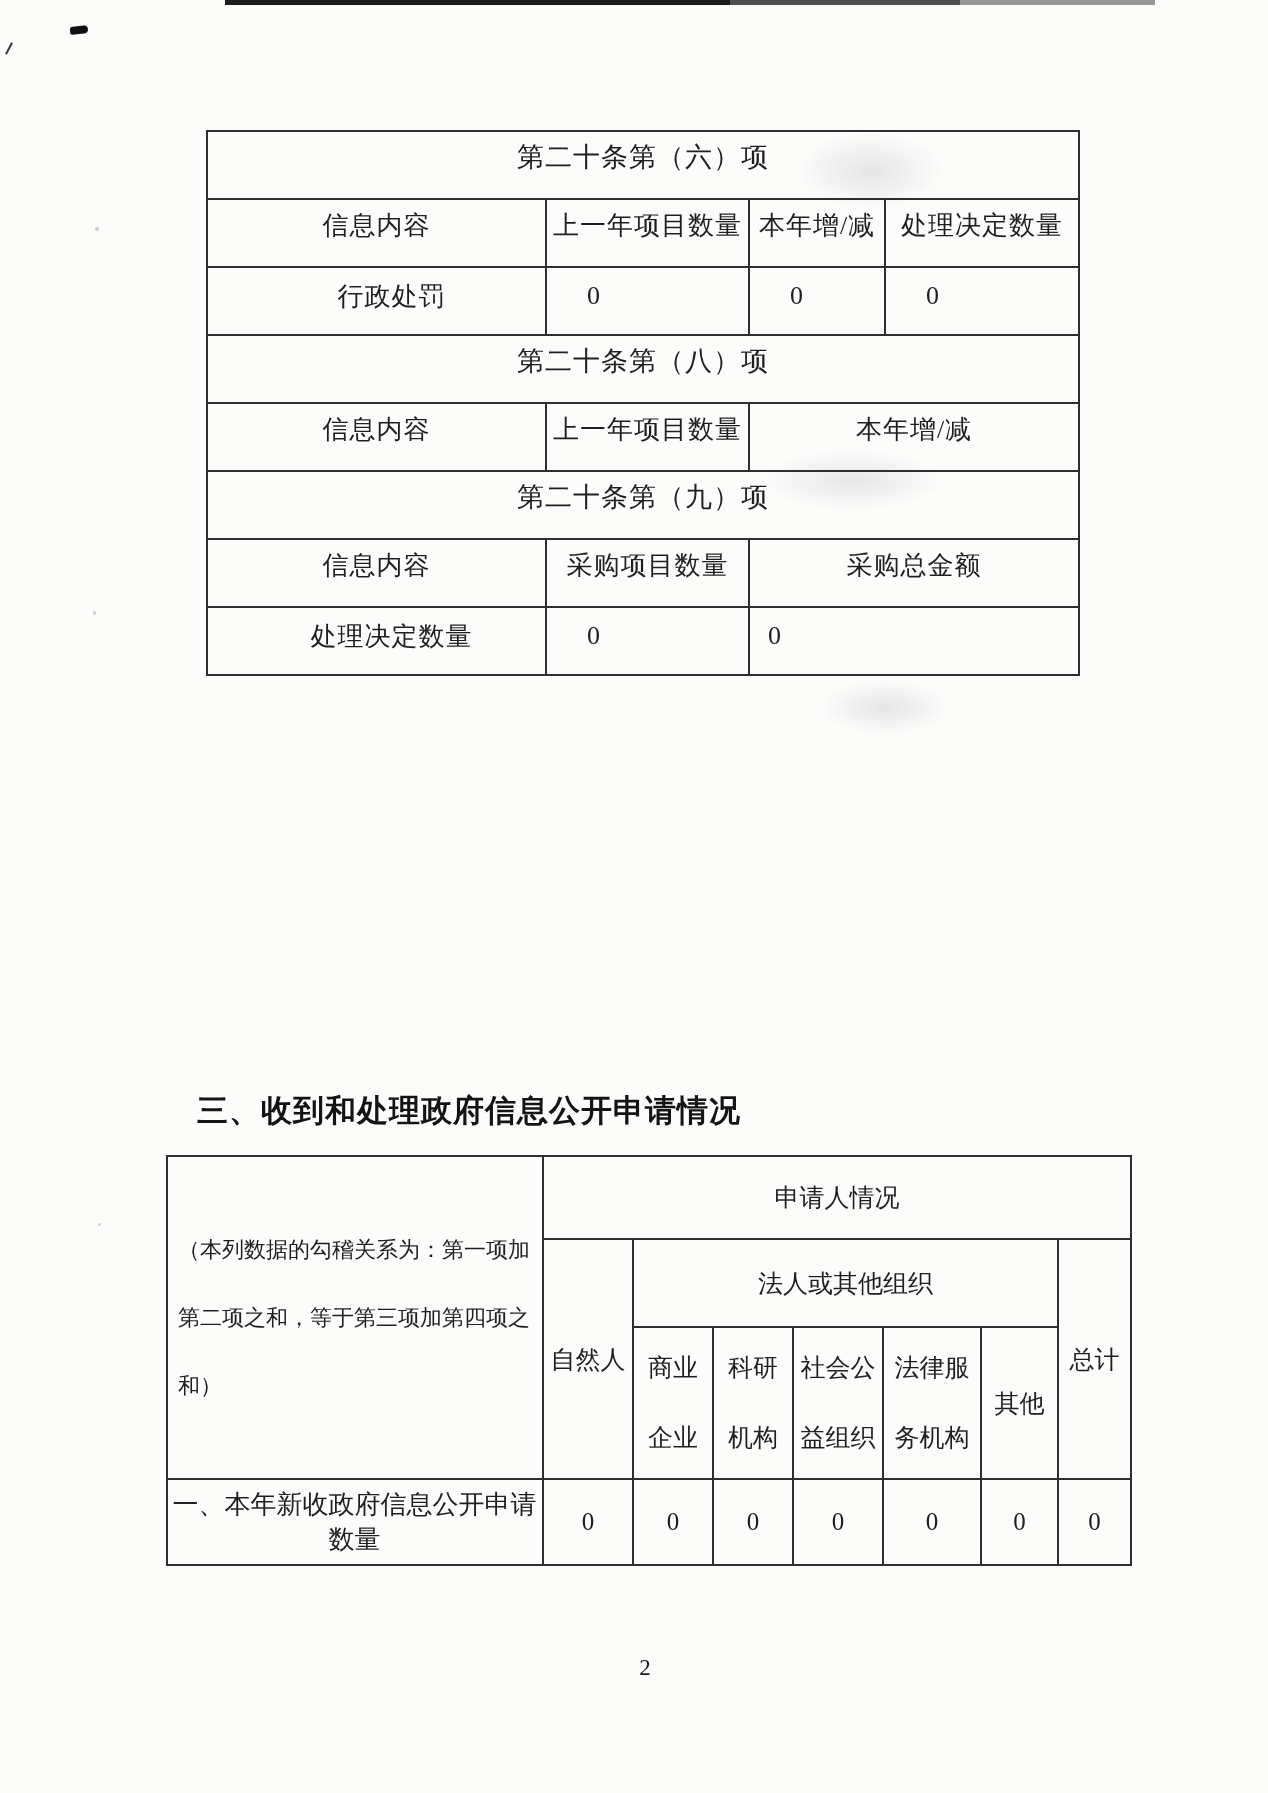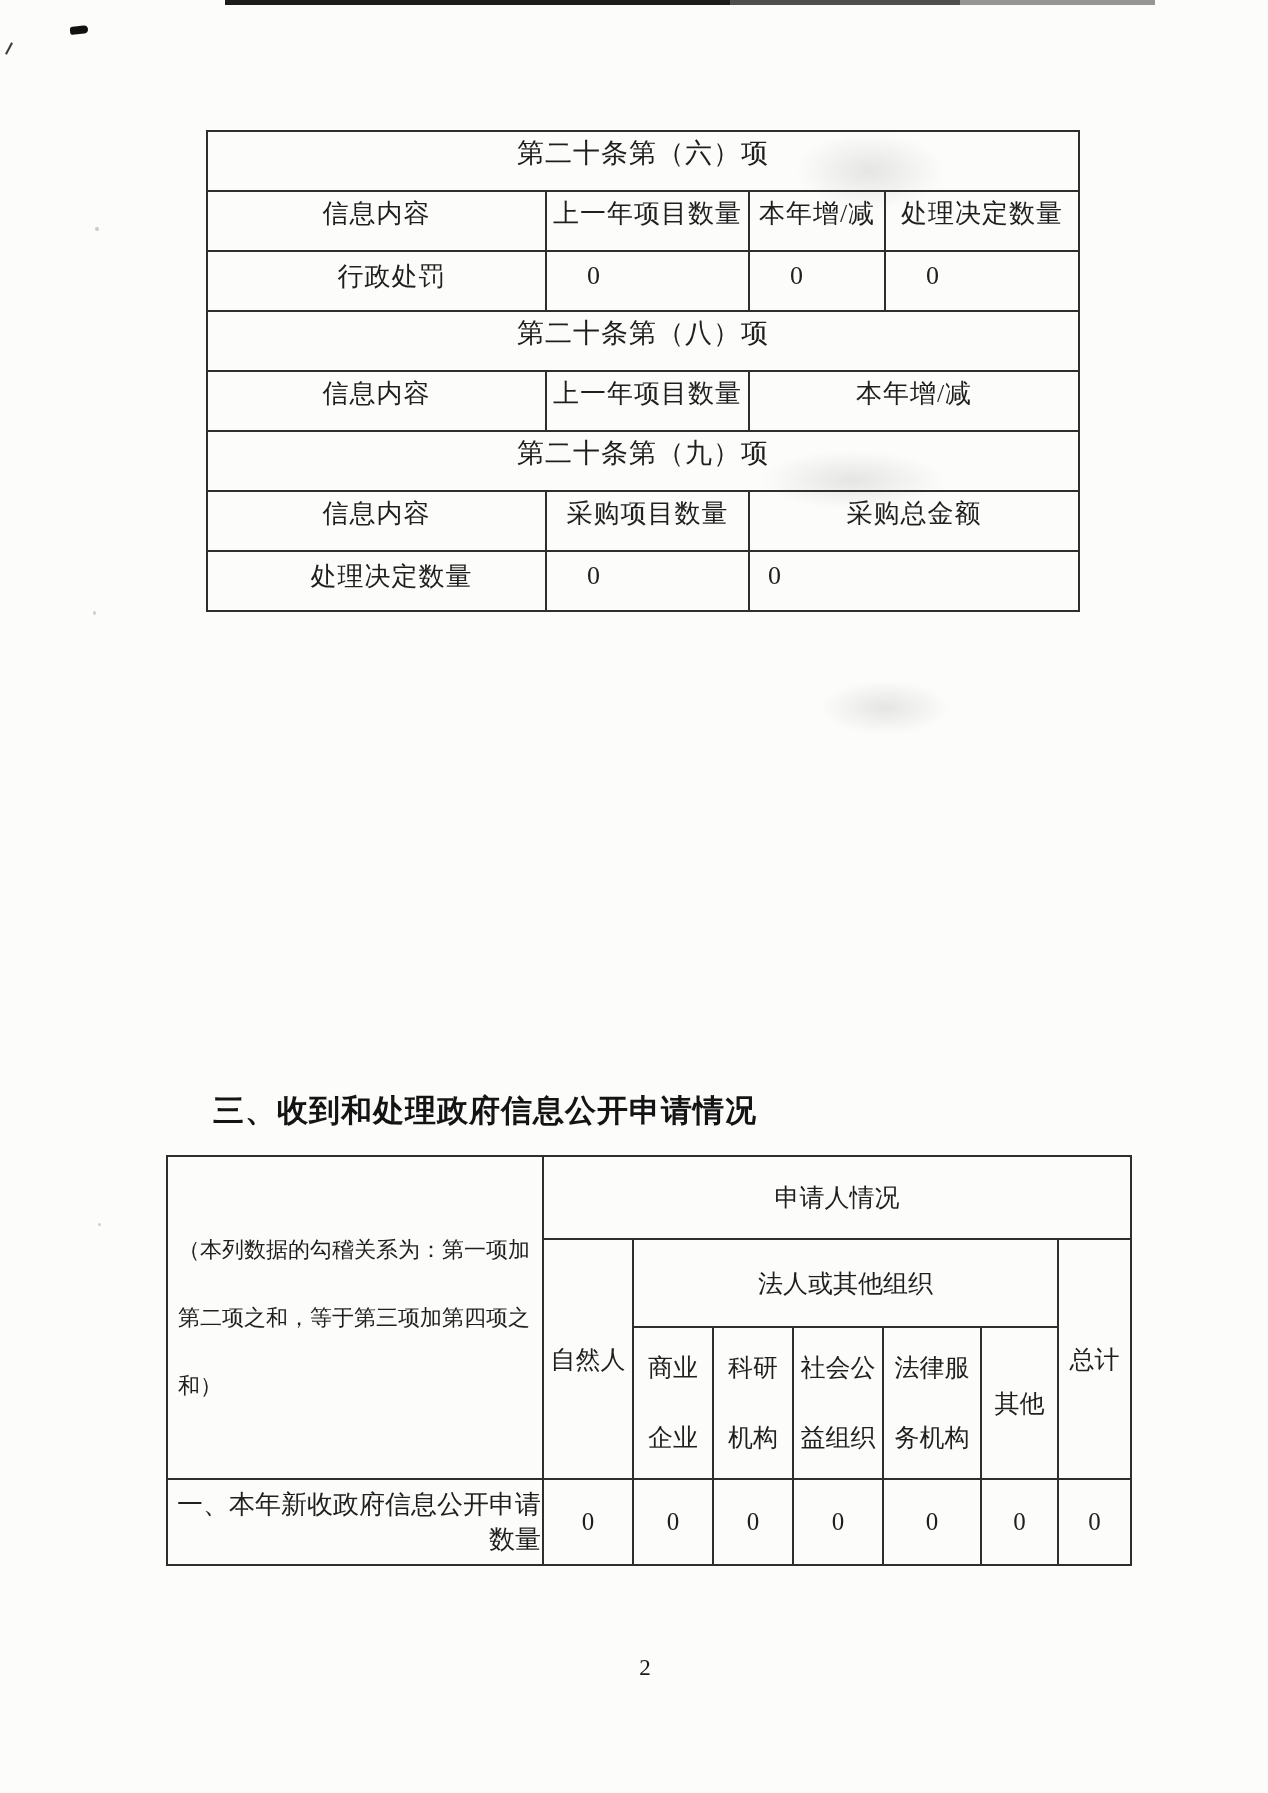--- a/index.html
+++ b/index.html
@@ -29,44 +29,44 @@
   .noise.n2{left:760px;top:450px;width:185px;height:60px;}
   .noise.n3{left:820px;top:680px;width:130px;height:55px;}
 
   
   table{border-collapse:collapse;table-layout:fixed;position:absolute;}
   td{border:2px solid #2e2e2e;vertical-align:middle;overflow:hidden;}
 
   
   .t1{left:206px;top:130px;width:872px;}
   .t1 td{font-size:26px;}
-  .t1 tr{height:60px;margin-left:16px;}
+  .t1 tr{height:68px;margin-left:16px;}
   .t1 .title{text-align:center;font-size:27px;padding-bottom:18px;letter-spacing:1px;}
   .t1 .hd{text-align:center;padding-bottom:16px;letter-spacing:1px;}
   .t1 .lbl{text-align:center;padding:0 0 10px 30px;letter-spacing:1px;}
   .t1 .val{text-align:left;padding:0 0 10px 40px;}
   .t1 .val-tight{text-align:left;padding:0 0 10px 18px;}
 
   
   .heading{
-    position:absolute;left:213px;top:1090px;width:900px;height:52px;
+    position:absolute;left:197px;top:1090px;width:900px;height:52px;
     font-family:"Liberation Sans","DejaVu Sans",sans-serif;
     font-weight:bold;font-size:31px;letter-spacing:1px;color:#141414;
   }
 
   
   .t2{left:166px;top:1155px;width:964px;}
   .t2 td{font-size:25px;text-align:center;}
   .t2 .rA{height:83px;}
   .t2 .rB{height:88px;}
   .t2 .rC{height:152px;margin-left:35px;}
   .t2 .rD{height:86px;}
   .t2 .note{font-size:22px;line-height:68px;text-align:left;padding:0 10px;}
   .t2 .sub2{line-height:70px;}
-  .t2 .rowlbl{text-align:right;padding-left:0;font-size:26px;}
+  .t2 .rowlbl{text-align:center;padding-left:0;font-size:26px;}
 
   
   .pagenum{
     position:absolute;left:0;top:1655px;width:1290px;
     text-align:center;font-size:23px;color:#1a1a1a;
     font-family:"Liberation Serif","DejaVu Serif",serif;
   }
 </style>
 </head>
 <body>

